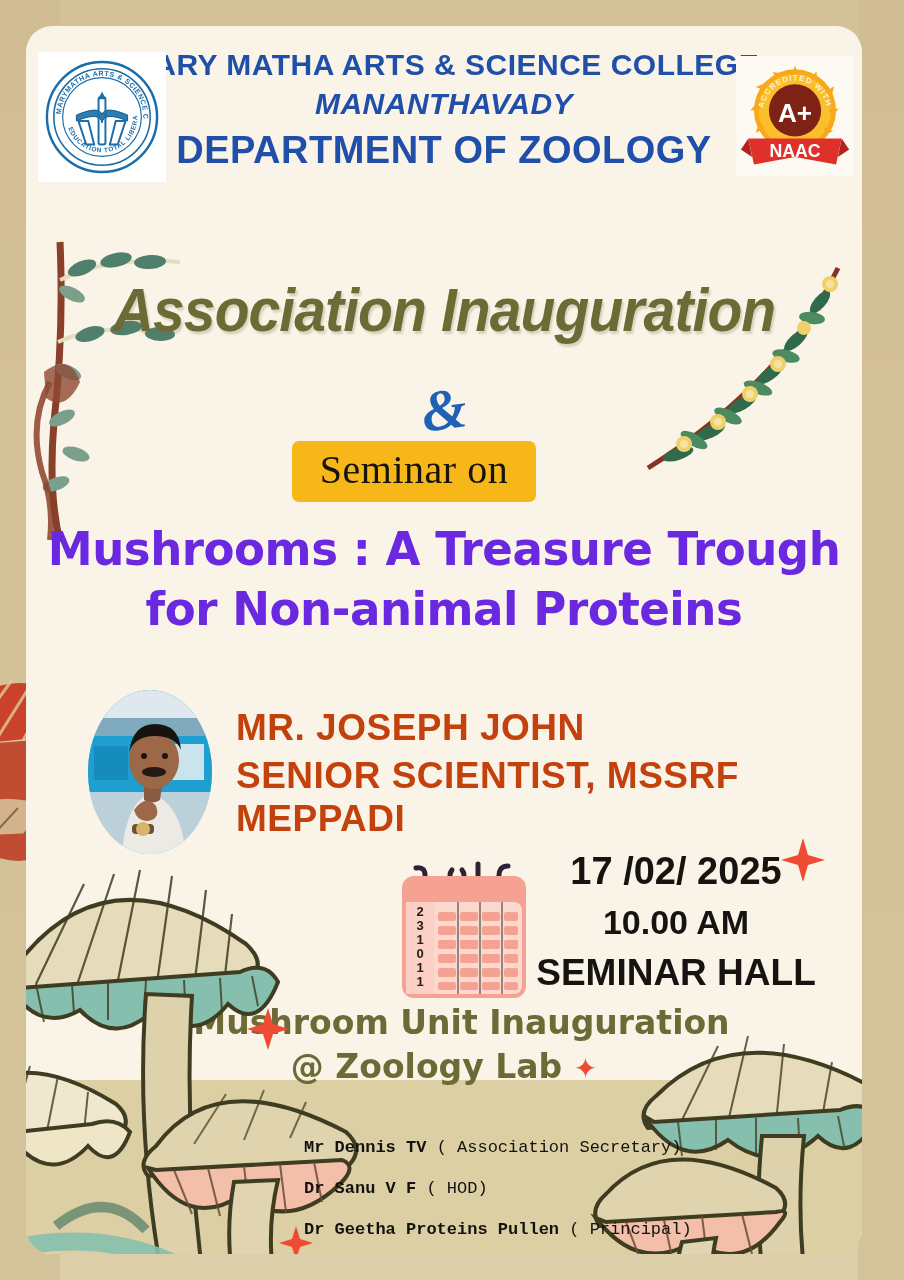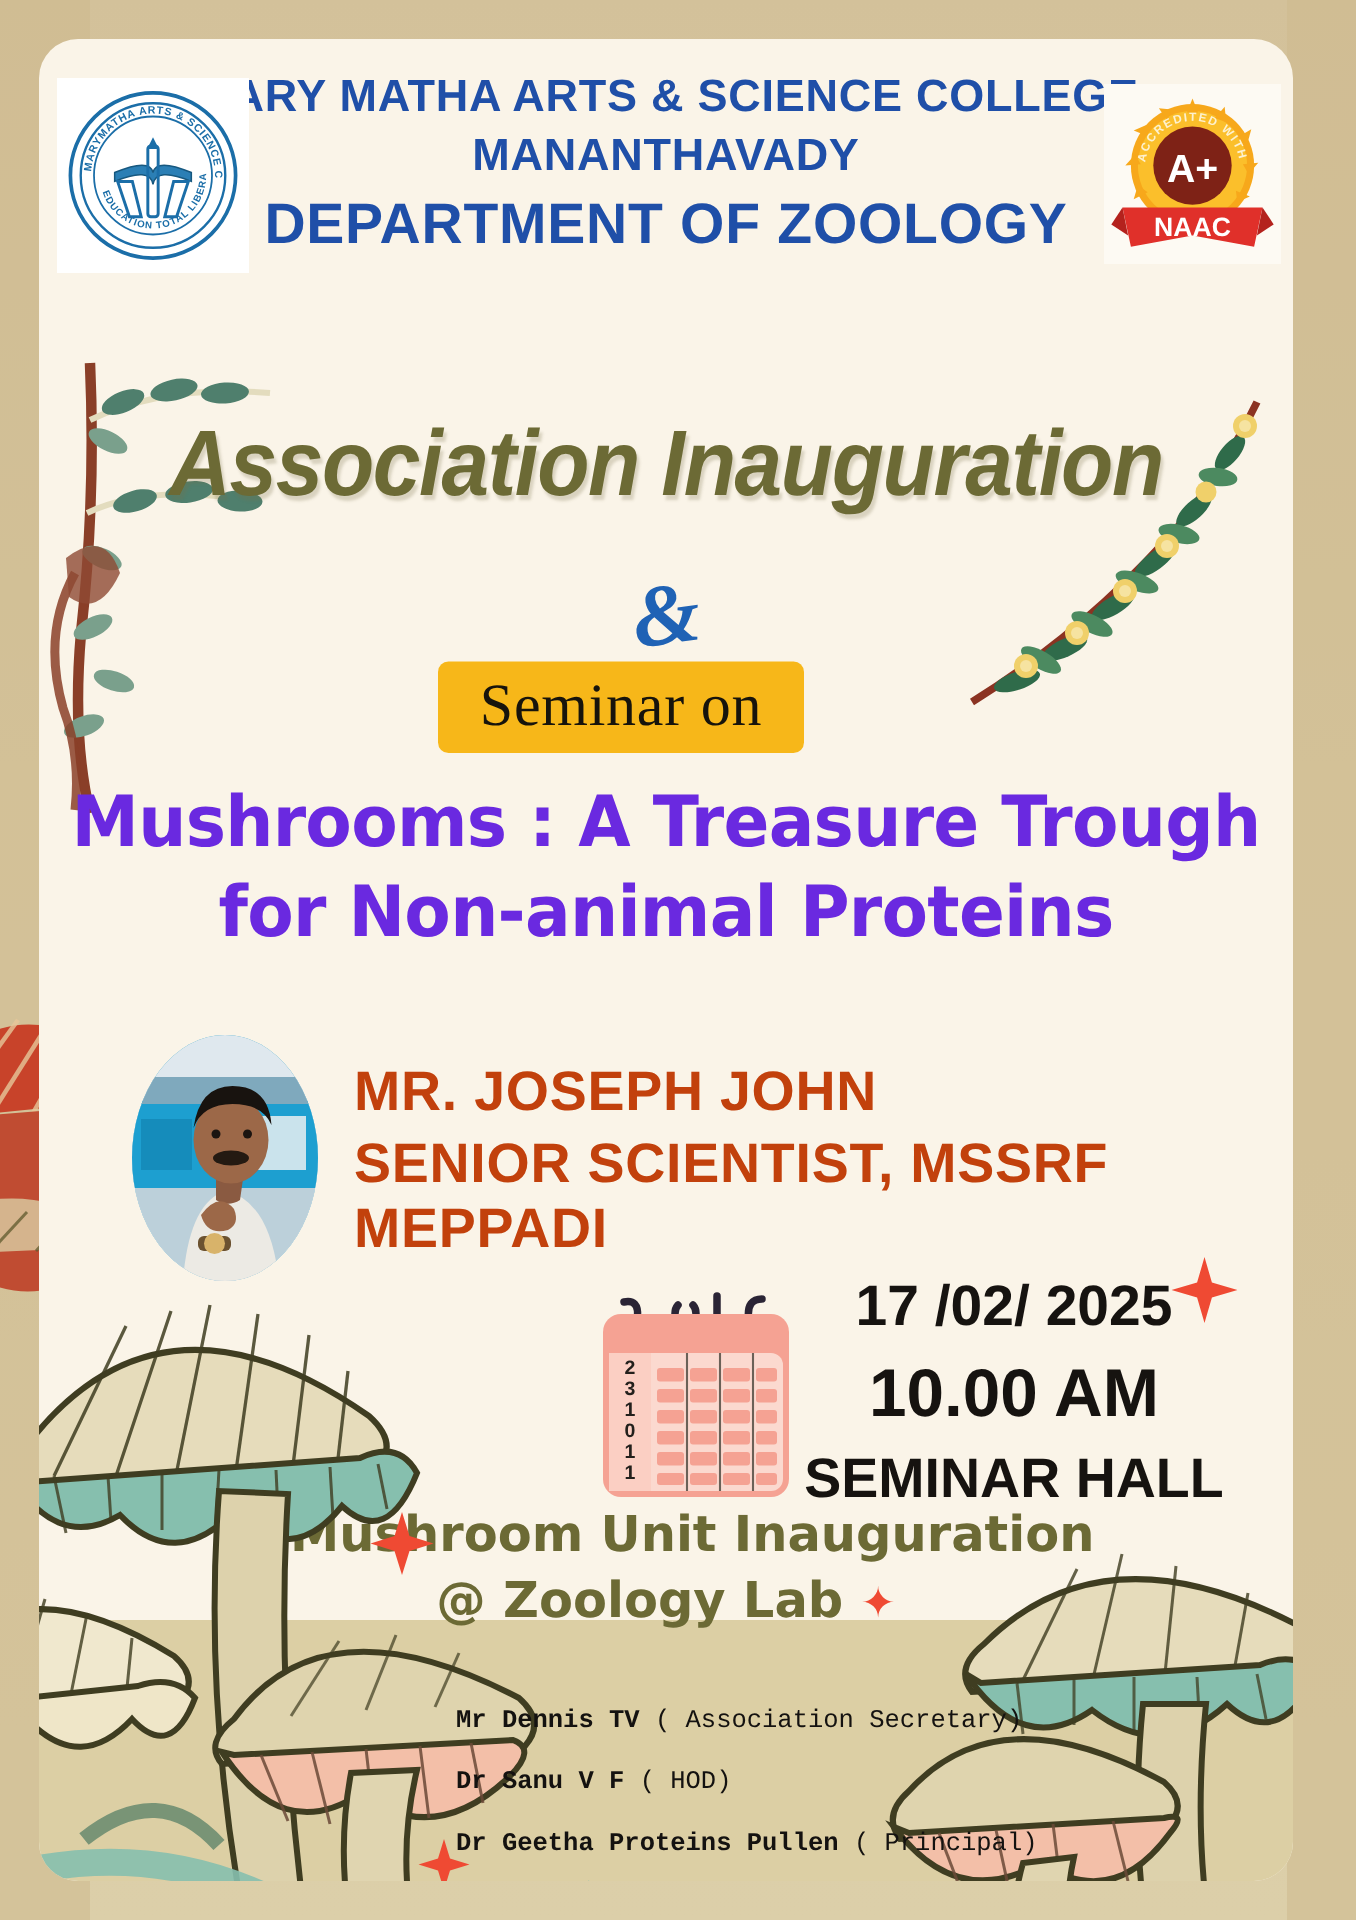--- a/index.html
+++ b/index.html
@@ -69,21 +69,21 @@
 
   .college-name, .college-place, .dept-name {
     color: #1f4fa8;
     font-family: "Liberation Sans", sans-serif;
     font-weight: bold;
     letter-spacing: .5px;
     line-height: 1.1;
     text-transform: uppercase;
   }
   .college-name { font-size: 30px; font-stretch: condensed; margin-top: 8px; }
-  .college-place { font-size: 30px; margin-top: 6px; }
+  .college-place { font-size: 30px; margin-top: 6px; font-style: italic; }
   .dept-name { font-size: 38px; margin-top: 10px; }
 
   
   .assoc-title {
     position: absolute; left: 0; top: 248px; width: 836px;
     text-align: center;
     font-family: "Liberation Sans", sans-serif;
     font-size: 62px;
     font-weight: bold;
     font-style: italic;
@@ -167,21 +167,21 @@
 
   .date-block {
     position: absolute; left: 500px; top: 824px; width: 300px;
     text-align: center;
     color: #161310;
     font-family: "Liberation Sans", sans-serif;
     font-weight: bold;
     text-transform: uppercase;
   }
   .date-line  { font-size: 38px; letter-spacing: 0px; }
-  .time-line  { font-size: 45px; margin-top: 10px; }
+  .time-line  { font-size: 34px; margin-top: 10px; }
   .venue-line { font-size: 37px; margin-top: 10px; }
 
   .spark {
     position: absolute;
     color: #ef4a33;
     font-size: 26px;
     line-height: 1;
   }
 
   

